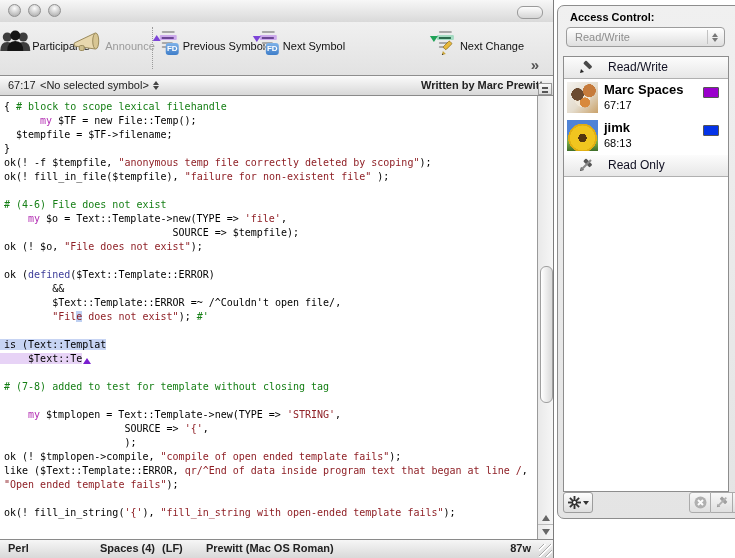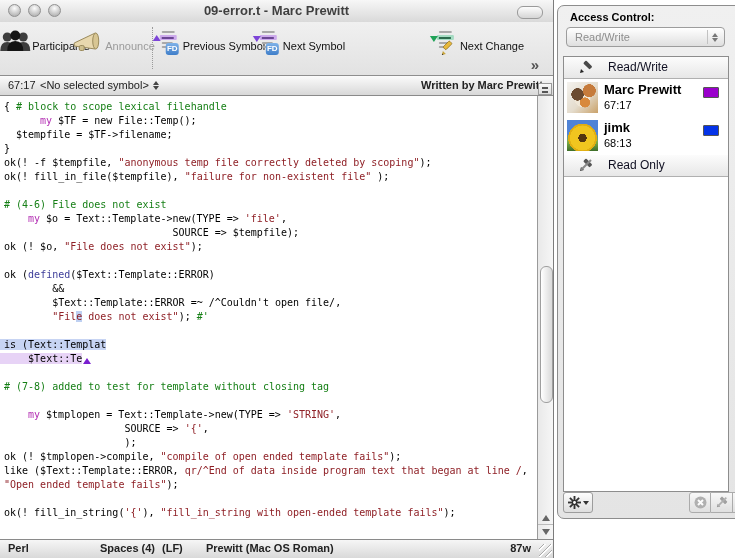--- a/index.html
+++ b/index.html
@@ -165,21 +165,21 @@
   <div id="dw-list">
     <div class="dw-header">
       <svg width="16" height="15" viewBox="0 0 16 15">
         <rect x="4" y="2" width="9" height="4" rx="1" transform="rotate(45 8 6)" fill="#4a4a4a"></rect>
         <polygon points="2,13 6,12 3,9" fill="#222"></polygon>
       </svg>
       <span class="hlabel">Read/Write</span>
     </div>
     <div class="dw-row">
       <div class="avatar avatar-cat"></div>
-      <div class="uname">Marc Prewitt</div>
+      <div class="uname">Marc Spaces</div>
       <div class="upos">67:17</div>
       <div class="swatch" style="background: rgb(154, 0, 204);"></div>
     </div>
     <div class="dw-row">
       <div class="avatar avatar-sunflower"></div>
       <div class="uname">jimk</div>
       <div class="upos">68:13</div>
       <div class="swatch" style="background: rgb(4, 51, 232);"></div>
     </div>
     <div class="dw-header">
@@ -227,21 +227,20 @@
       </div>
     </div>
   </div>
 </div>
 
 <div id="window">
   <div id="titlebar">
     <div class="tl" style="left:8px"></div>
     <div class="tl" style="left:28px"></div>
     <div class="tl" style="left:48px"></div>
-    <div id="title">09-error.t - Marc Prewitt</div>
     <div id="pill"></div>
   </div>
 
   <div id="toolbar">
     <div class="tbitem" style="left:44px">
       <div class="tbicon">
         <svg width="34" height="26" viewBox="0 0 34 26">
           <circle cx="9" cy="8" r="4.5" fill="#3d3d3d"></circle>
             <path d="M2 22 q0 -9 7 -9 q7 0 7 9 z" fill="#3d3d3d"></path>
           <circle cx="25" cy="8" r="4.5" fill="#3d3d3d"></circle>

